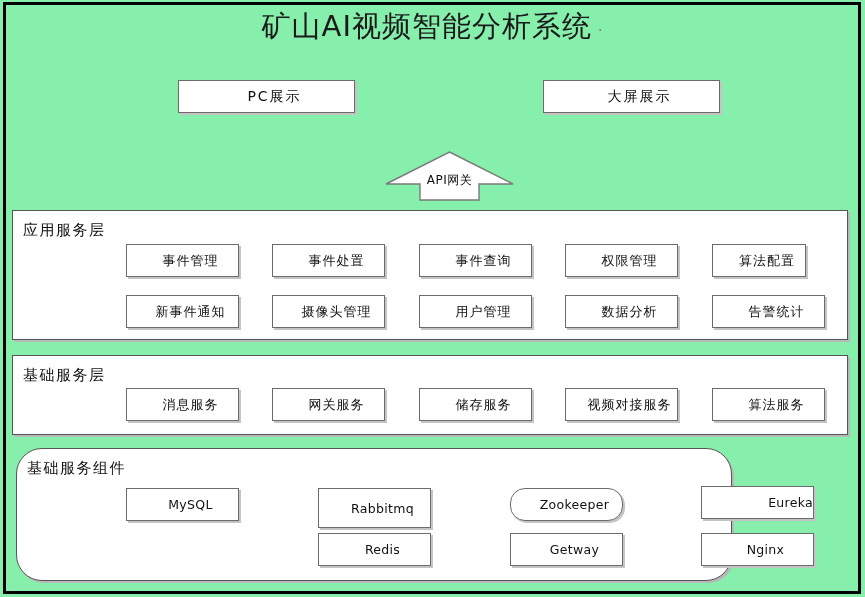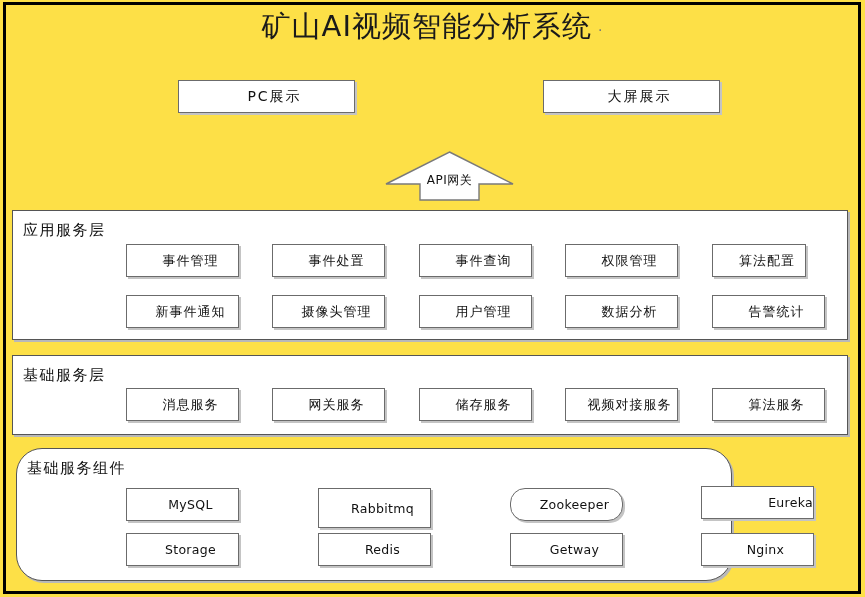--- a/index.html
+++ b/index.html
@@ -7,21 +7,21 @@
     padding: 0;
     background: #ffffff;
   }
   body {
     font-family: "DejaVu Sans", "Liberation Sans", sans-serif;
   }
   #canvas {
     position: relative;
     width: 865px;
     height: 597px;
-    background: #fde047;
+    background: #86efac;
     box-sizing: border-box;
     overflow: hidden;
   }
   
   .outer-frame {
     position: absolute;
     left: 3px;
     top: 2px;
     width: 858px;
     height: 592px;
@@ -199,23 +199,20 @@
   <div class="node latin" style="left:318px; top:488px; width:113px; height:40px;">
     <span>Rabbitmq</span>
   </div>
   <div class="node latin" style="left:510px; top:488px; width:113px; height:33px;border-radius:15px;">
     <span>Zookeeper</span>
   </div>
   <div class="node latin" style="left:701px; top:486px; width:113px; height:33px;justify-content:flex-end;">
     <span>Eureka</span>
   </div>
 
-  <div class="node latin" style="left:126px; top:533px; width:113px; height:33px;">
-    <span>Storage</span>
-  </div>
   <div class="node latin" style="left:318px; top:533px; width:113px; height:33px;">
     <span>Redis</span>
   </div>
   <div class="node latin" style="left:510px; top:533px; width:113px; height:33px;">
     <span>Getway</span>
   </div>
   <div class="node latin" style="left:701px; top:533px; width:113px; height:33px;">
     <span>Nginx</span>
   </div>
 

